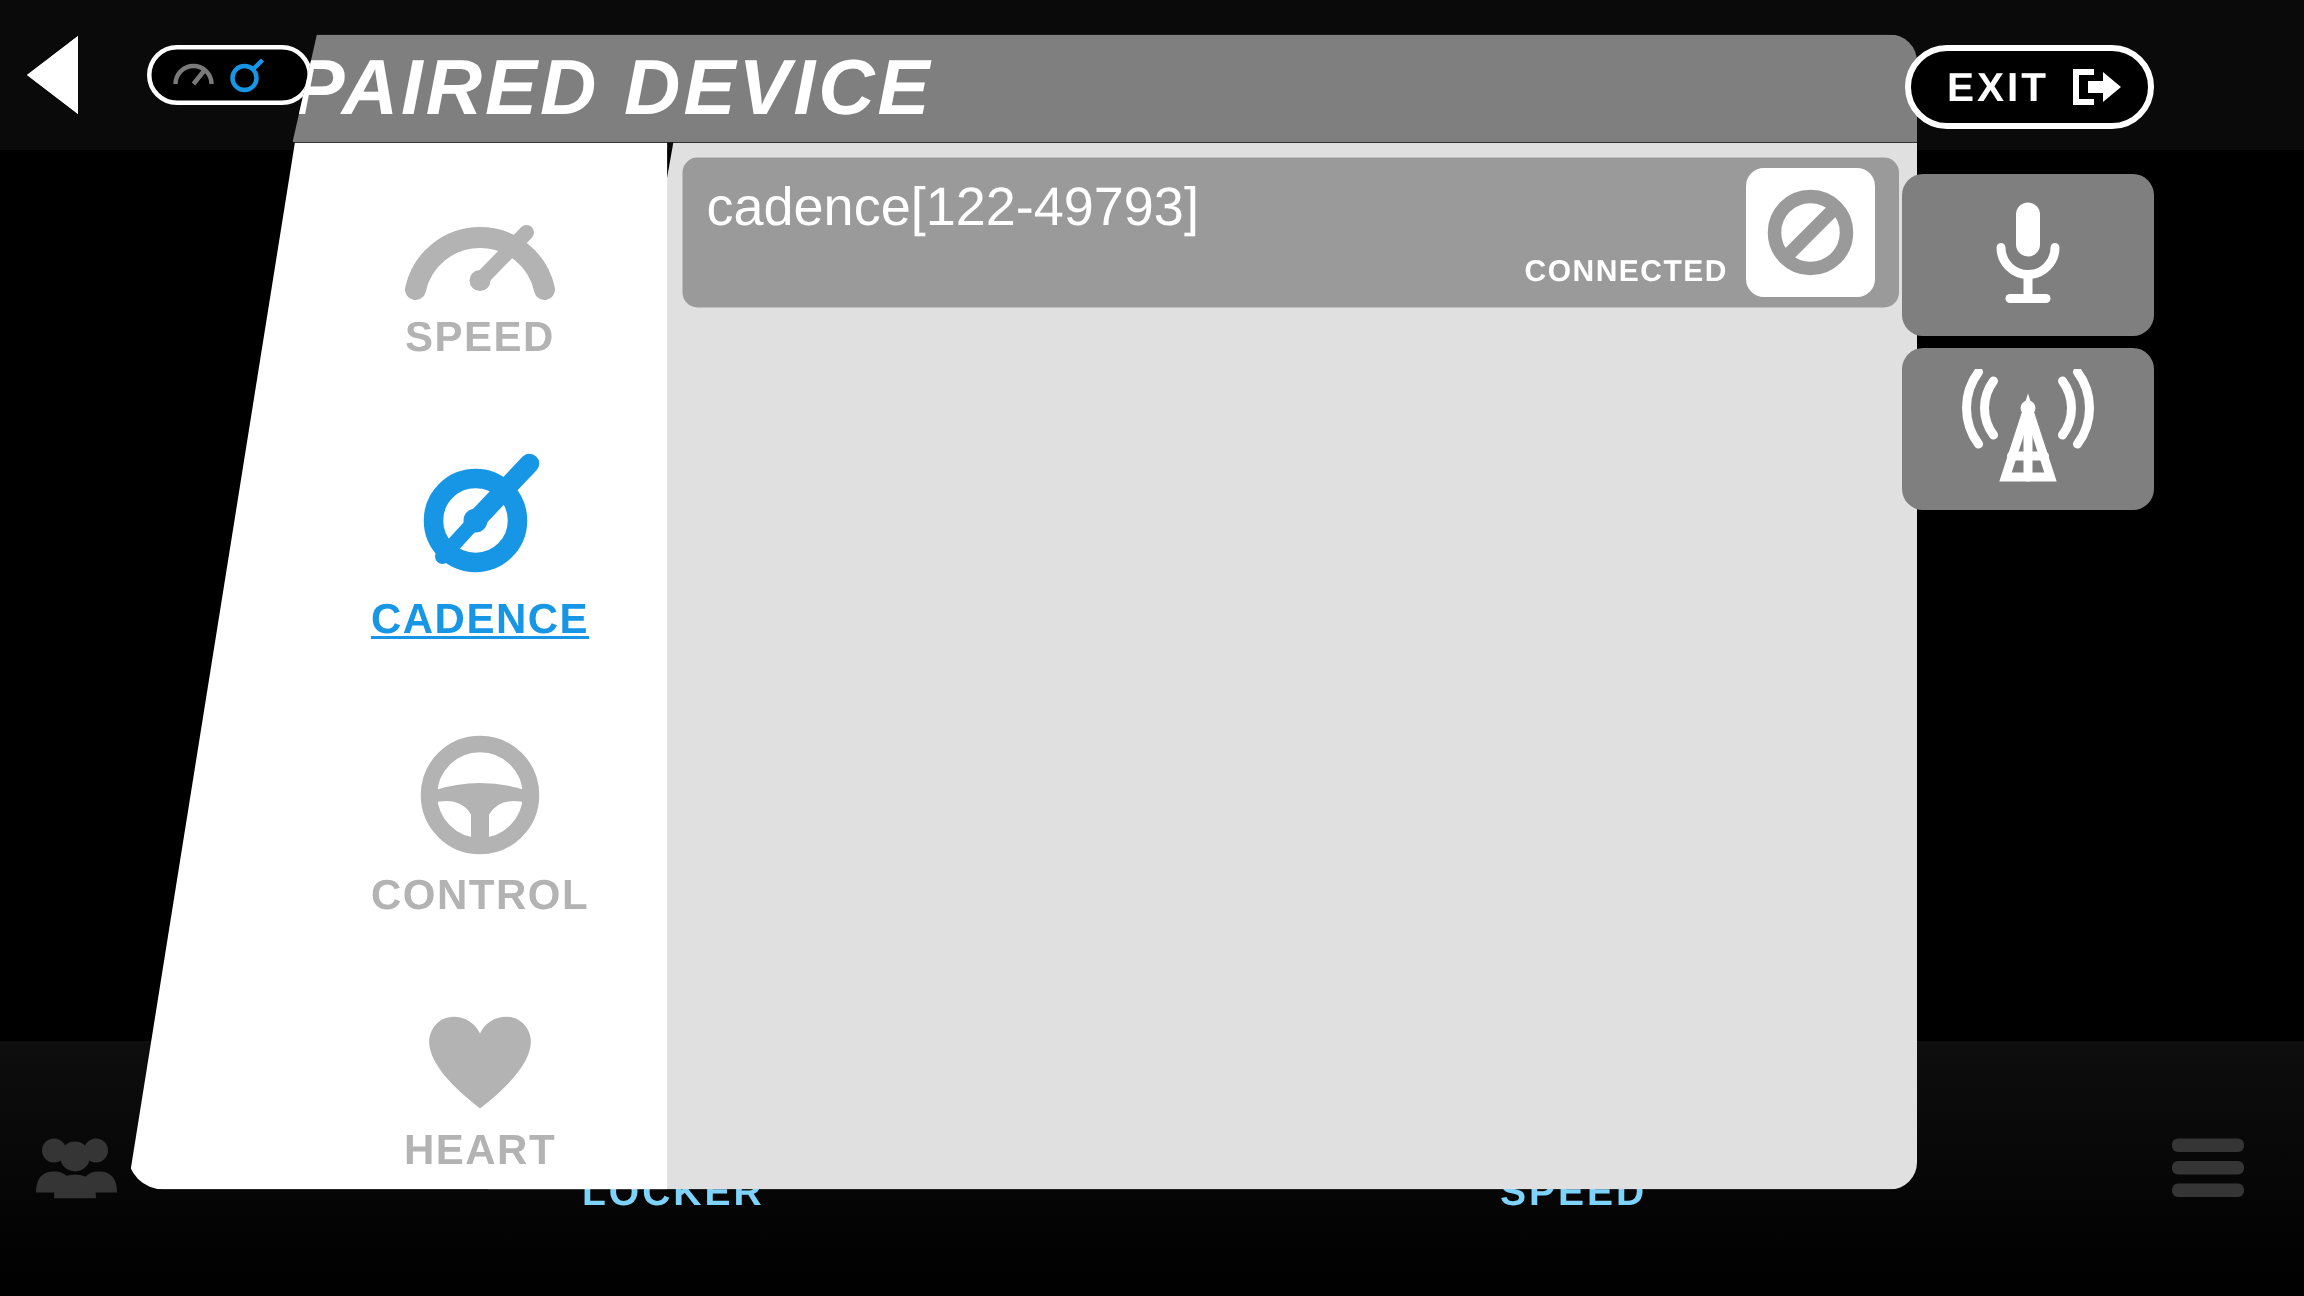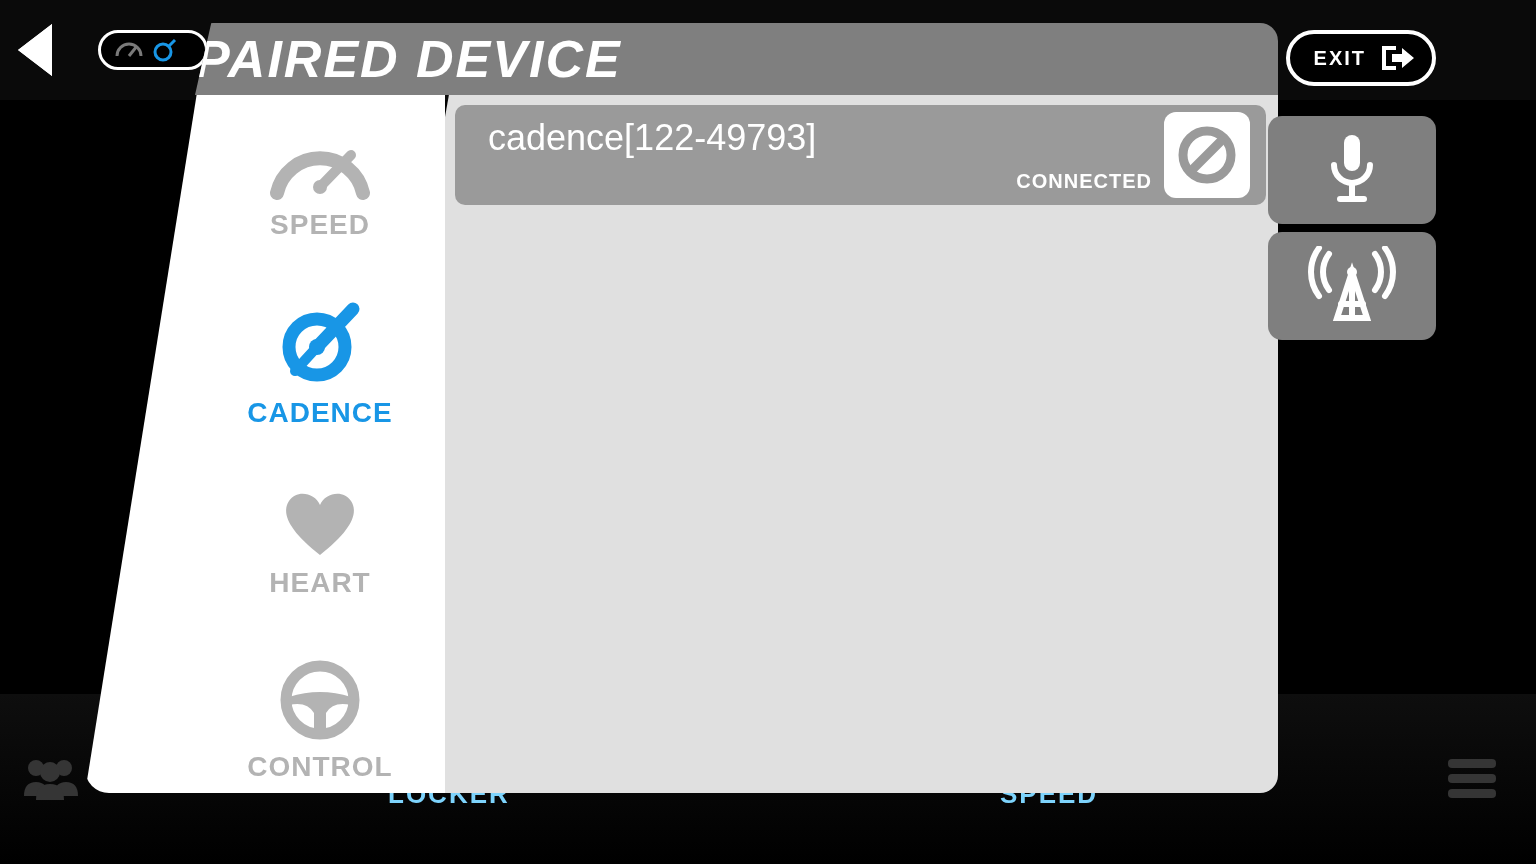--- a/index.html
+++ b/index.html
@@ -117,21 +117,21 @@
   align-items: center;
 }
 .sidebar-item {
   display: flex;
   flex-direction: column;
   align-items: center;
   gap: 8px;
   color: #b3b3b3;
   cursor: pointer;
 }
-.sidebar-item.active { color: #1896e6; }
+.sidebar-item.active { color: #1896e6; text-decoration: underline; }
 .sidebar-label {
   font-size: 28px;
   font-weight: 900;
   letter-spacing: 1px;
 }
 
 
 .content {
   position: absolute;
   top: 72px;
@@ -145,21 +145,21 @@
 .content-inner {
   position: absolute;
   top: 10px; left: 130px; right: 12px;
   display: flex;
   flex-direction: column;
   gap: 10px;
 }
 .device-row {
   background: #9a9a9a;
   border-radius: 10px;
-  padding: 12px 16px 12px 33px;
+  padding: 12px 16px 12px 16px;
   display: flex;
   align-items: center;
   justify-content: space-between;
   height: 100px;
 }
 .device-left {
   display: flex;
   flex-direction: column;
   justify-content: space-between;
   height: 100%;
@@ -195,21 +195,21 @@
   border: 4px solid #fff;
   border-radius: 30px;
   padding: 8px 18px 8px 24px;
   display: flex;
   align-items: center;
   gap: 12px;
   color: #fff;
   cursor: pointer;
 }
 .exit-label {
-  font-size: 20px;
+  font-size: 27px;
   font-weight: 900;
   letter-spacing: 2px;
 }
 
 
 .side-btn {
   position: absolute;
   right: 100px;
   width: 168px;
   height: 108px;
@@ -301,32 +301,32 @@
       <svg width="90" height="90" viewBox="0 0 90 90">
         <circle cx="42" cy="48" r="28" fill="none" stroke="#1896e6" stroke-width="13"></circle>
         <circle cx="42" cy="48" r="8" fill="#1896e6"></circle>
         <line x1="42" y1="48" x2="78" y2="10" stroke="#1896e6" stroke-width="13" stroke-linecap="round"></line>
         <line x1="42" y1="48" x2="20" y2="72" stroke="#1896e6" stroke-width="10" stroke-linecap="round"></line>
       </svg>
       <span class="sidebar-label">CADENCE</span>
     </div>
 
     <div class="sidebar-item">
-      <svg width="82" height="72" viewBox="0 0 82 72">
-        <path d="M41 68 C10 44 2 26 10 14 C18 2 36 6 41 18 C46 6 64 2 72 14 C80 26 72 44 41 68 Z" fill="#b3b3b3"></path>
-      </svg>
-      <span class="sidebar-label">HEART</span>
-    </div>
-
-    <div class="sidebar-item">
       <svg width="86" height="86" viewBox="0 0 86 86">
         <circle cx="43" cy="43" r="34" fill="none" stroke="#b3b3b3" stroke-width="11"></circle>
         <path d="M12 40 Q43 30 74 40 L74 48 Q56 44 49 56 L49 74 L37 74 L37 56 Q30 44 12 48 Z" fill="#b3b3b3"></path>
       </svg>
       <span class="sidebar-label">CONTROL</span>
+    </div>
+
+    <div class="sidebar-item">
+      <svg width="82" height="72" viewBox="0 0 82 72">
+        <path d="M41 68 C10 44 2 26 10 14 C18 2 36 6 41 18 C46 6 64 2 72 14 C80 26 72 44 41 68 Z" fill="#b3b3b3"></path>
+      </svg>
+      <span class="sidebar-label">HEART</span>
     </div>
   </div>
 </div>
 
 <div class="exit-btn">
   <span class="exit-label">EXIT</span>
   <svg width="36" height="32" viewBox="0 0 36 32">
     <path d="M4 4 L4 28 L18 28 L18 24 L8 24 L8 8 L18 8 L18 4 Z" fill="#fff"></path>
     <path d="M14 12 L24 12 L24 6 L36 16 L24 26 L24 20 L14 20 Z" fill="#fff"></path>
   </svg>

